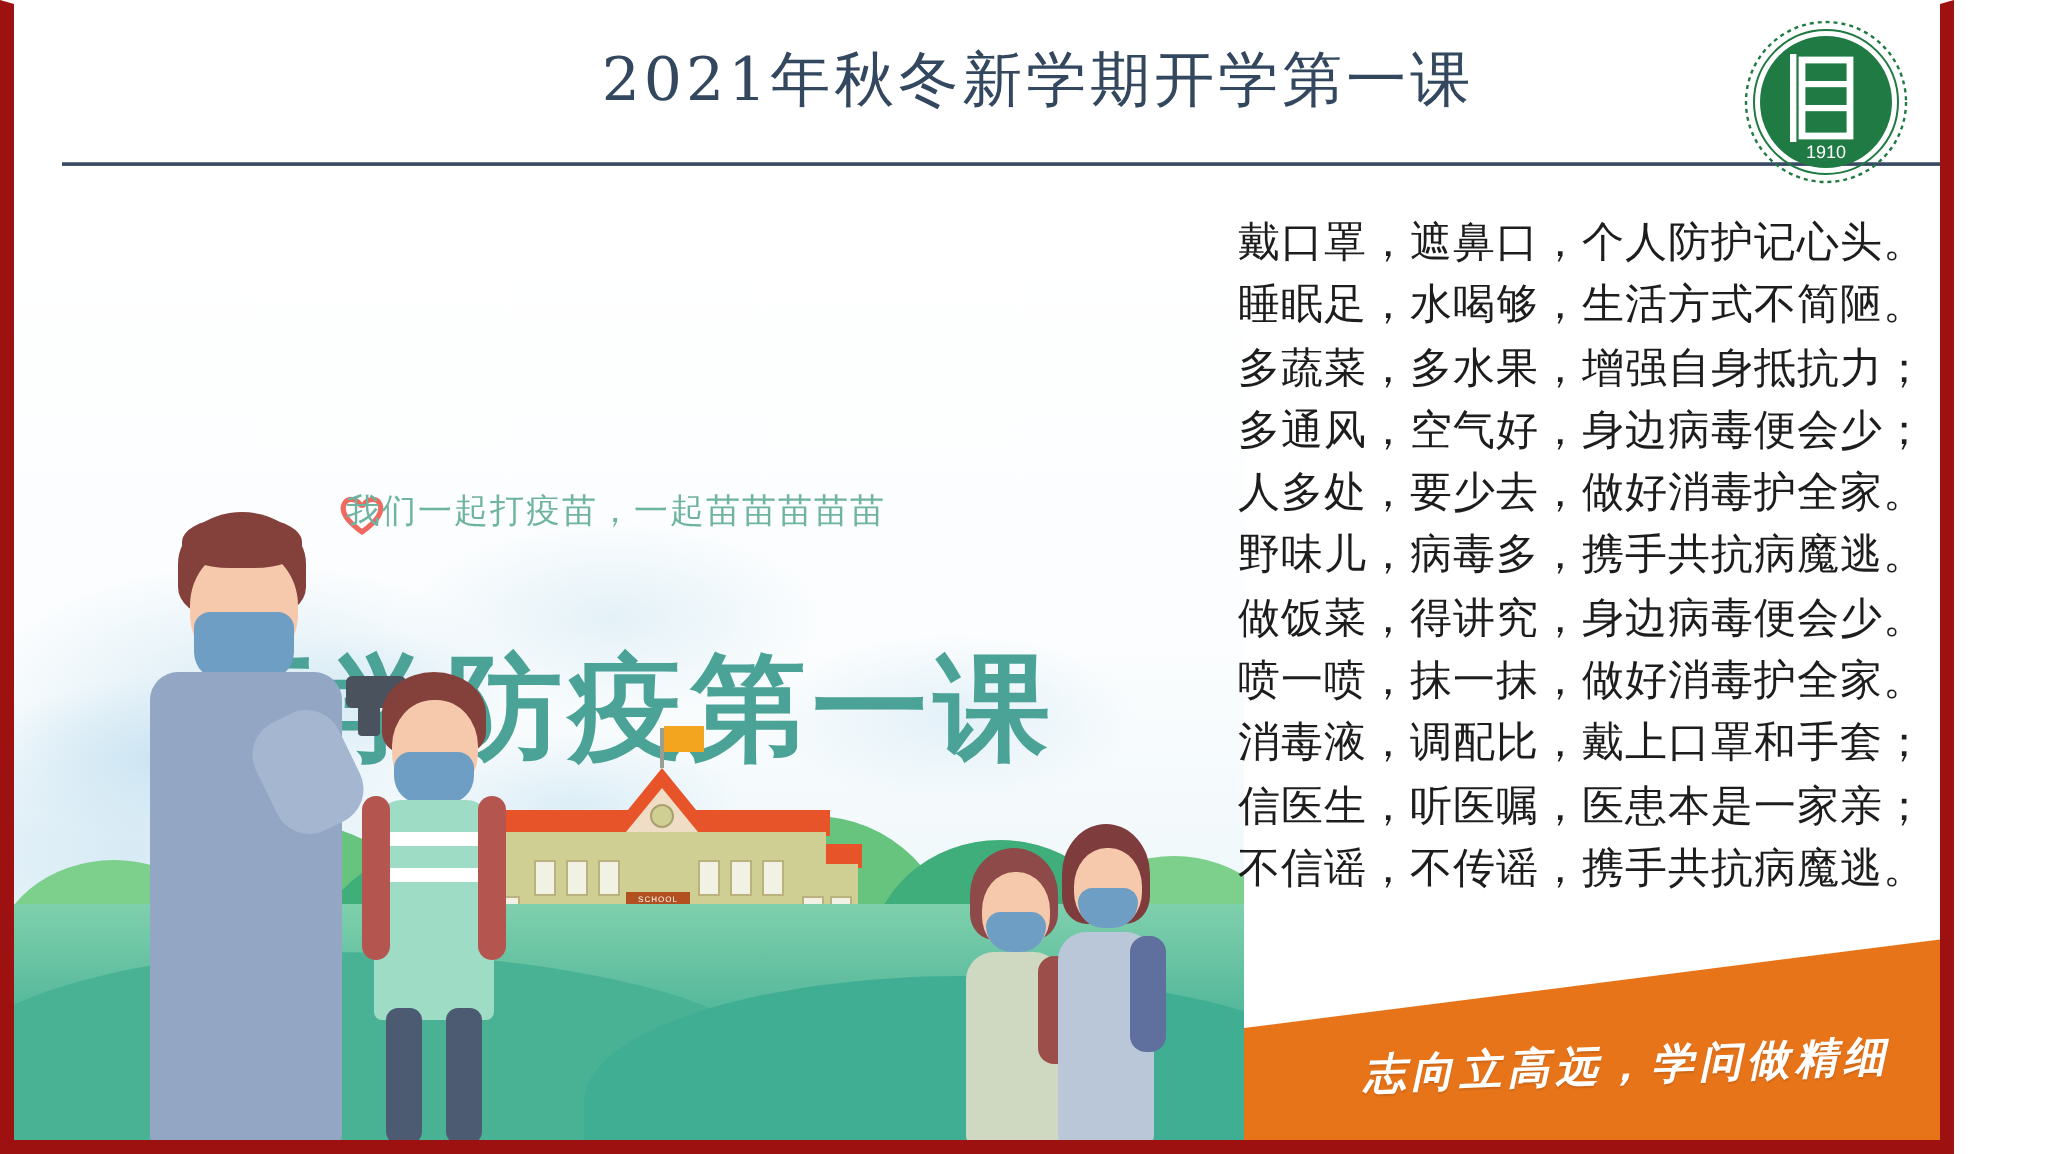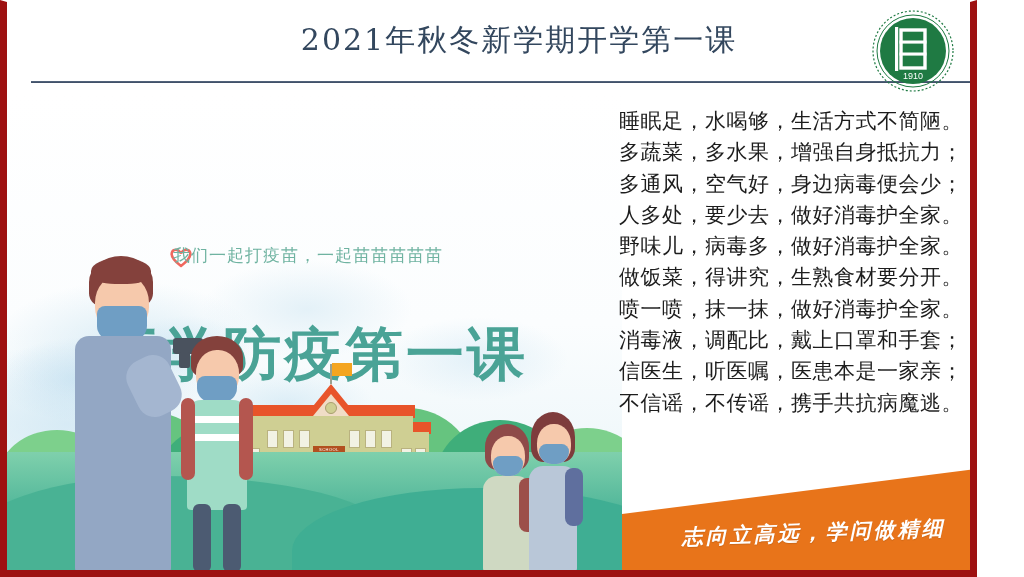--- a/index.html
+++ b/index.html
@@ -258,26 +258,27 @@
     <div class="person" style="left:518px;top:318px;width:62px;height:160px;">
       <div class="hair" style="left:6px;top:0;width:44px;height:50px;background:#7e3c3c;"></div>
       <div class="head" style="left:12px;top:12px;width:34px;height:40px;"></div>
       <div class="mask" style="left:14px;top:32px;width:30px;height:20px;"></div>
       <div class="body-sh" style="left:4px;top:54px;width:48px;height:106px;background:#b9c7d8;"></div>
       <div class="backpack" style="left:40px;top:56px;width:18px;height:58px;background:#5f6f9e;"></div>
     </div>
   </div>
 
   <div class="poem">
+    <div>戴口罩，遮鼻口，个人防护记心头。</div>
     <div>睡眠足，水喝够，生活方式不简陋。</div>
     <div>多蔬菜，多水果，增强自身抵抗力；</div>
     <div>多通风，空气好，身边病毒便会少；</div>
     <div>人多处，要少去，做好消毒护全家。</div>
-    <div>野味儿，病毒多，做好消毒护全家。</div>
-    <div>做饭菜，得讲究，生熟食材要分开。</div>
+    <div>野味儿，病毒多，携手共抗病魔逃。</div>
+    <div>做饭菜，得讲究，身边病毒便会少。</div>
     <div>喷一喷，抹一抹，做好消毒护全家。</div>
     <div>消毒液，调配比，戴上口罩和手套；</div>
     <div>信医生，听医嘱，医患本是一家亲；</div>
     <div>不信谣，不传谣，携手共抗病魔逃。</div>
   </div>
 
   <div class="wedge"></div>
   <div class="motto">志向立高远，学问做精细</div>
 
 </div>

